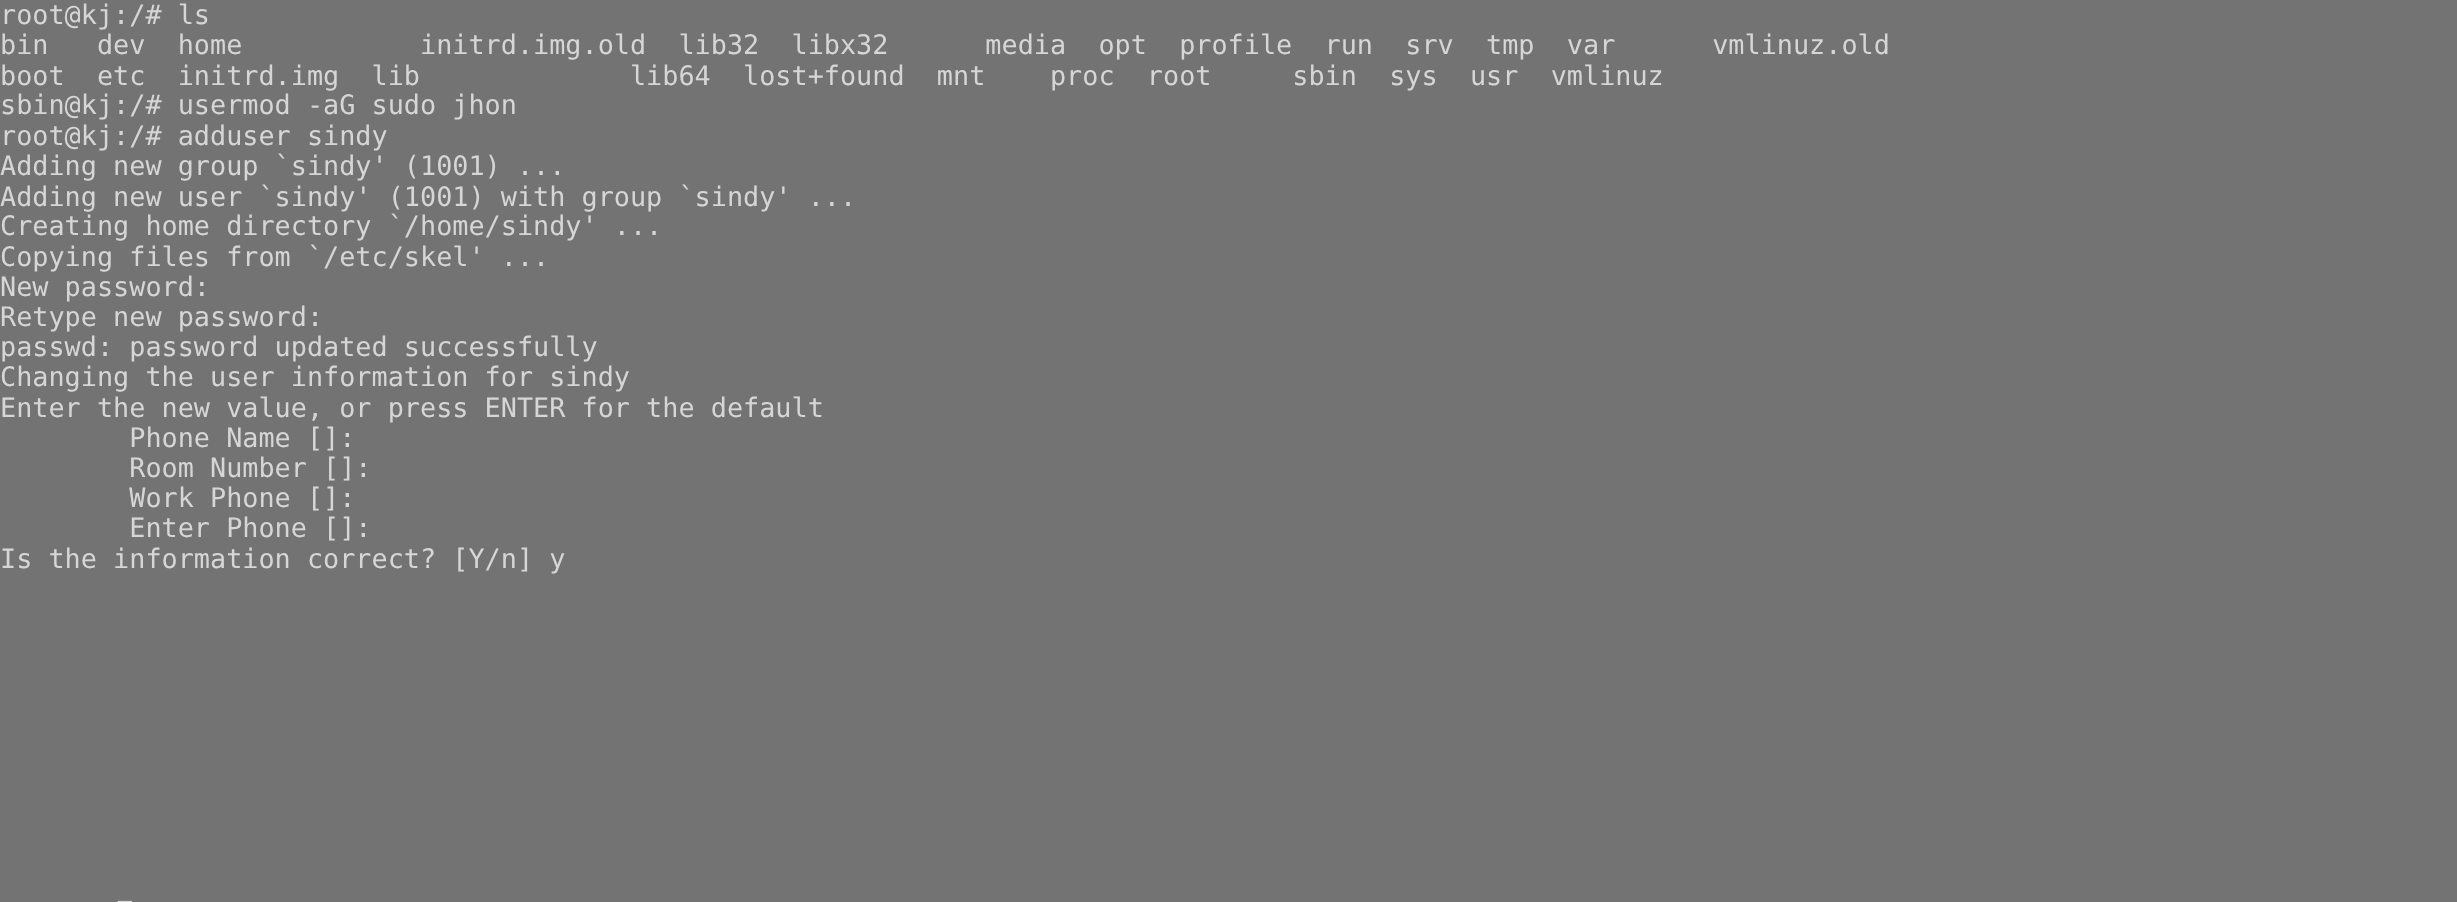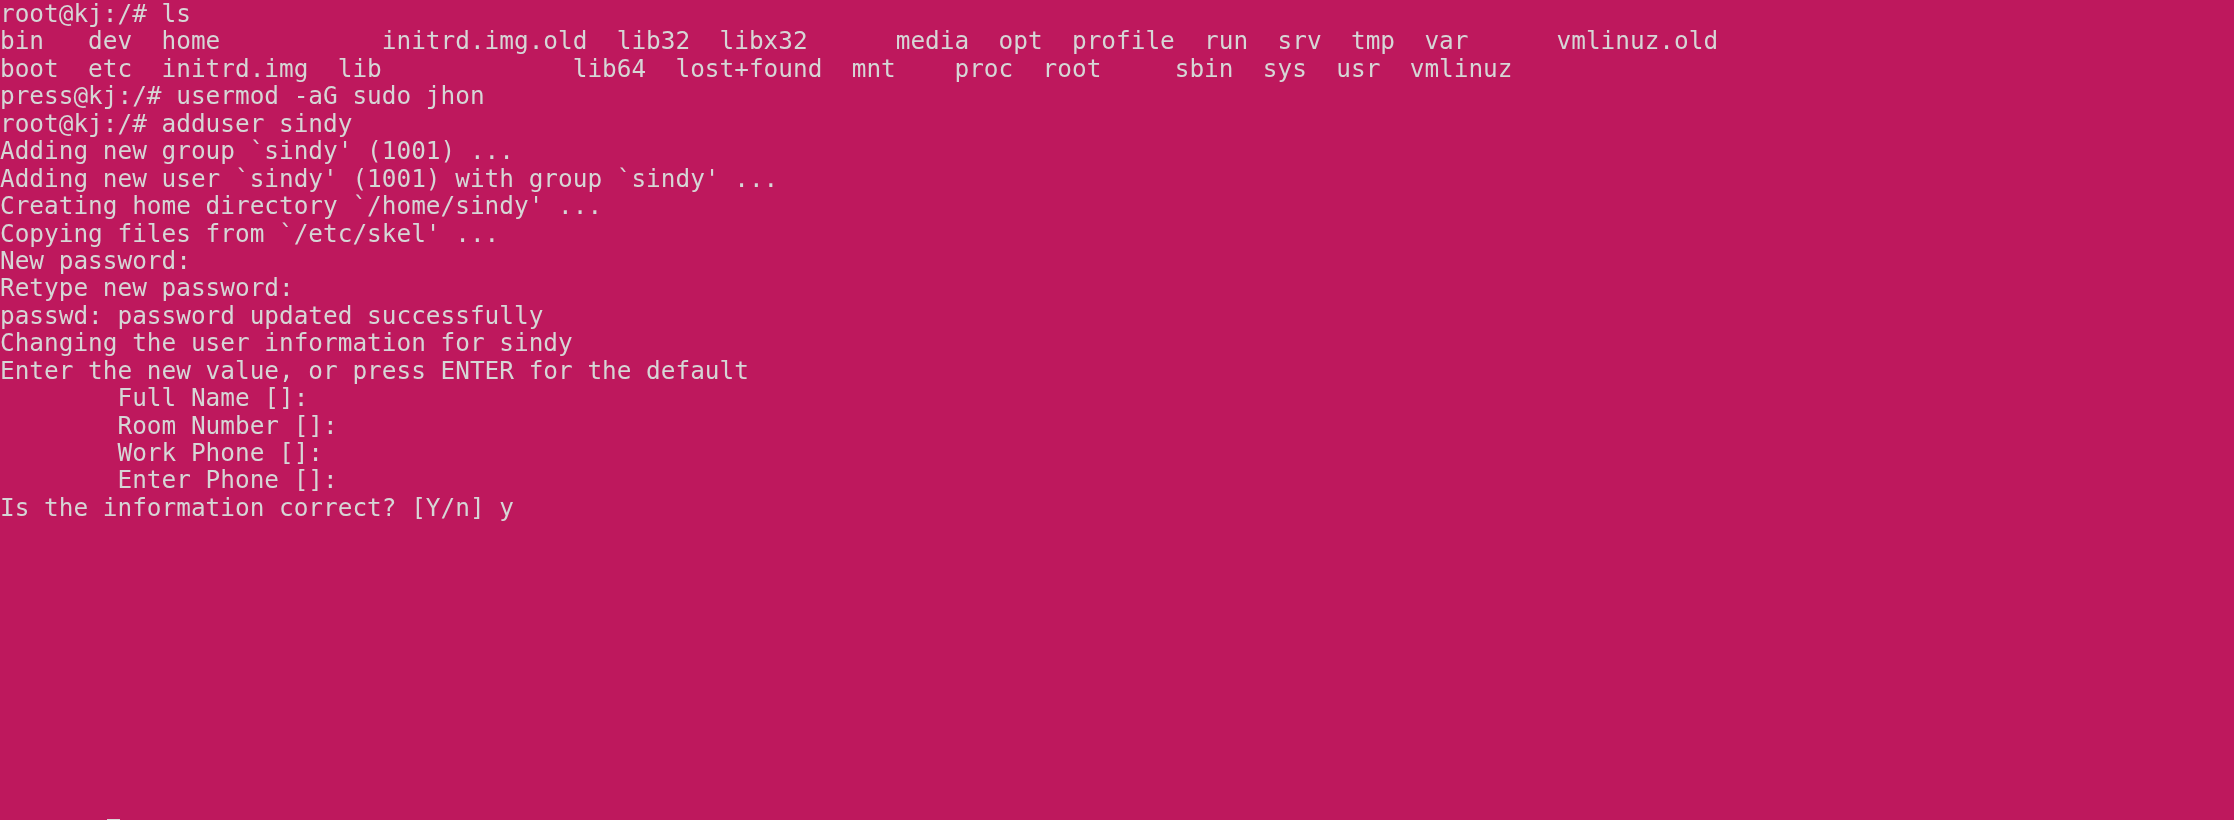--- a/index.html
+++ b/index.html
@@ -9,21 +9,21 @@
     background: #0d0d0d;
   }
   body {
     width: 2234px;
     height: 820px;
     overflow: hidden;
   }
   #terminal {
     width: 2234px;
     height: 820px;
-    background: #be185d;
+    background: #737373;
     color: #d6d6d6;
     font-family: "DejaVu Sans Mono", "Liberation Mono", monospace;
     font-size: 24.4px;
     line-height: 27.45px;
     letter-spacing: 0px;
     padding: 0;
     box-sizing: border-box;
     overflow: hidden;
     position: relative;
   }
@@ -50,30 +50,30 @@
     margin-left: 106.6px;
   }
 </style>
 </head>
 <body>
 
 <div id="terminal">
   <div class="line">root@kj:/# ls</div>
   <div class="line">bin   dev  home           initrd.img.old  lib32  libx32      media  opt  profile  run  srv  tmp  var      vmlinuz.old</div>
   <div class="line">boot  etc  initrd.img  lib             lib64  lost+found  mnt    proc  root     sbin  sys  usr  vmlinuz</div>
-  <div class="line">press@kj:/# usermod -aG sudo jhon</div>
+  <div class="line">sbin@kj:/# usermod -aG sudo jhon</div>
   <div class="line">root@kj:/# adduser sindy</div>
   <div class="line">Adding new group `sindy' (1001) ...</div>
   <div class="line">Adding new user `sindy' (1001) with group `sindy' ...</div>
   <div class="line">Creating home directory `/home/sindy' ...</div>
   <div class="line">Copying files from `/etc/skel' ...</div>
   <div class="line">New password:</div>
   <div class="line">Retype new password:</div>
   <div class="line">passwd: password updated successfully</div>
   <div class="line">Changing the user information for sindy</div>
   <div class="line">Enter the new value, or press ENTER for the default</div>
-  <div class="line">        Full Name []:</div>
+  <div class="line">        Phone Name []:</div>
   <div class="line">        Room Number []:</div>
   <div class="line">        Work Phone []:</div>
   <div class="line">        Enter Phone []:</div>
   <div class="line">Is the information correct? [Y/n] y</div>
   <div class="cursor-line"><span class="cursor-block"></span></div>
 </div>
 
 </body></html>

